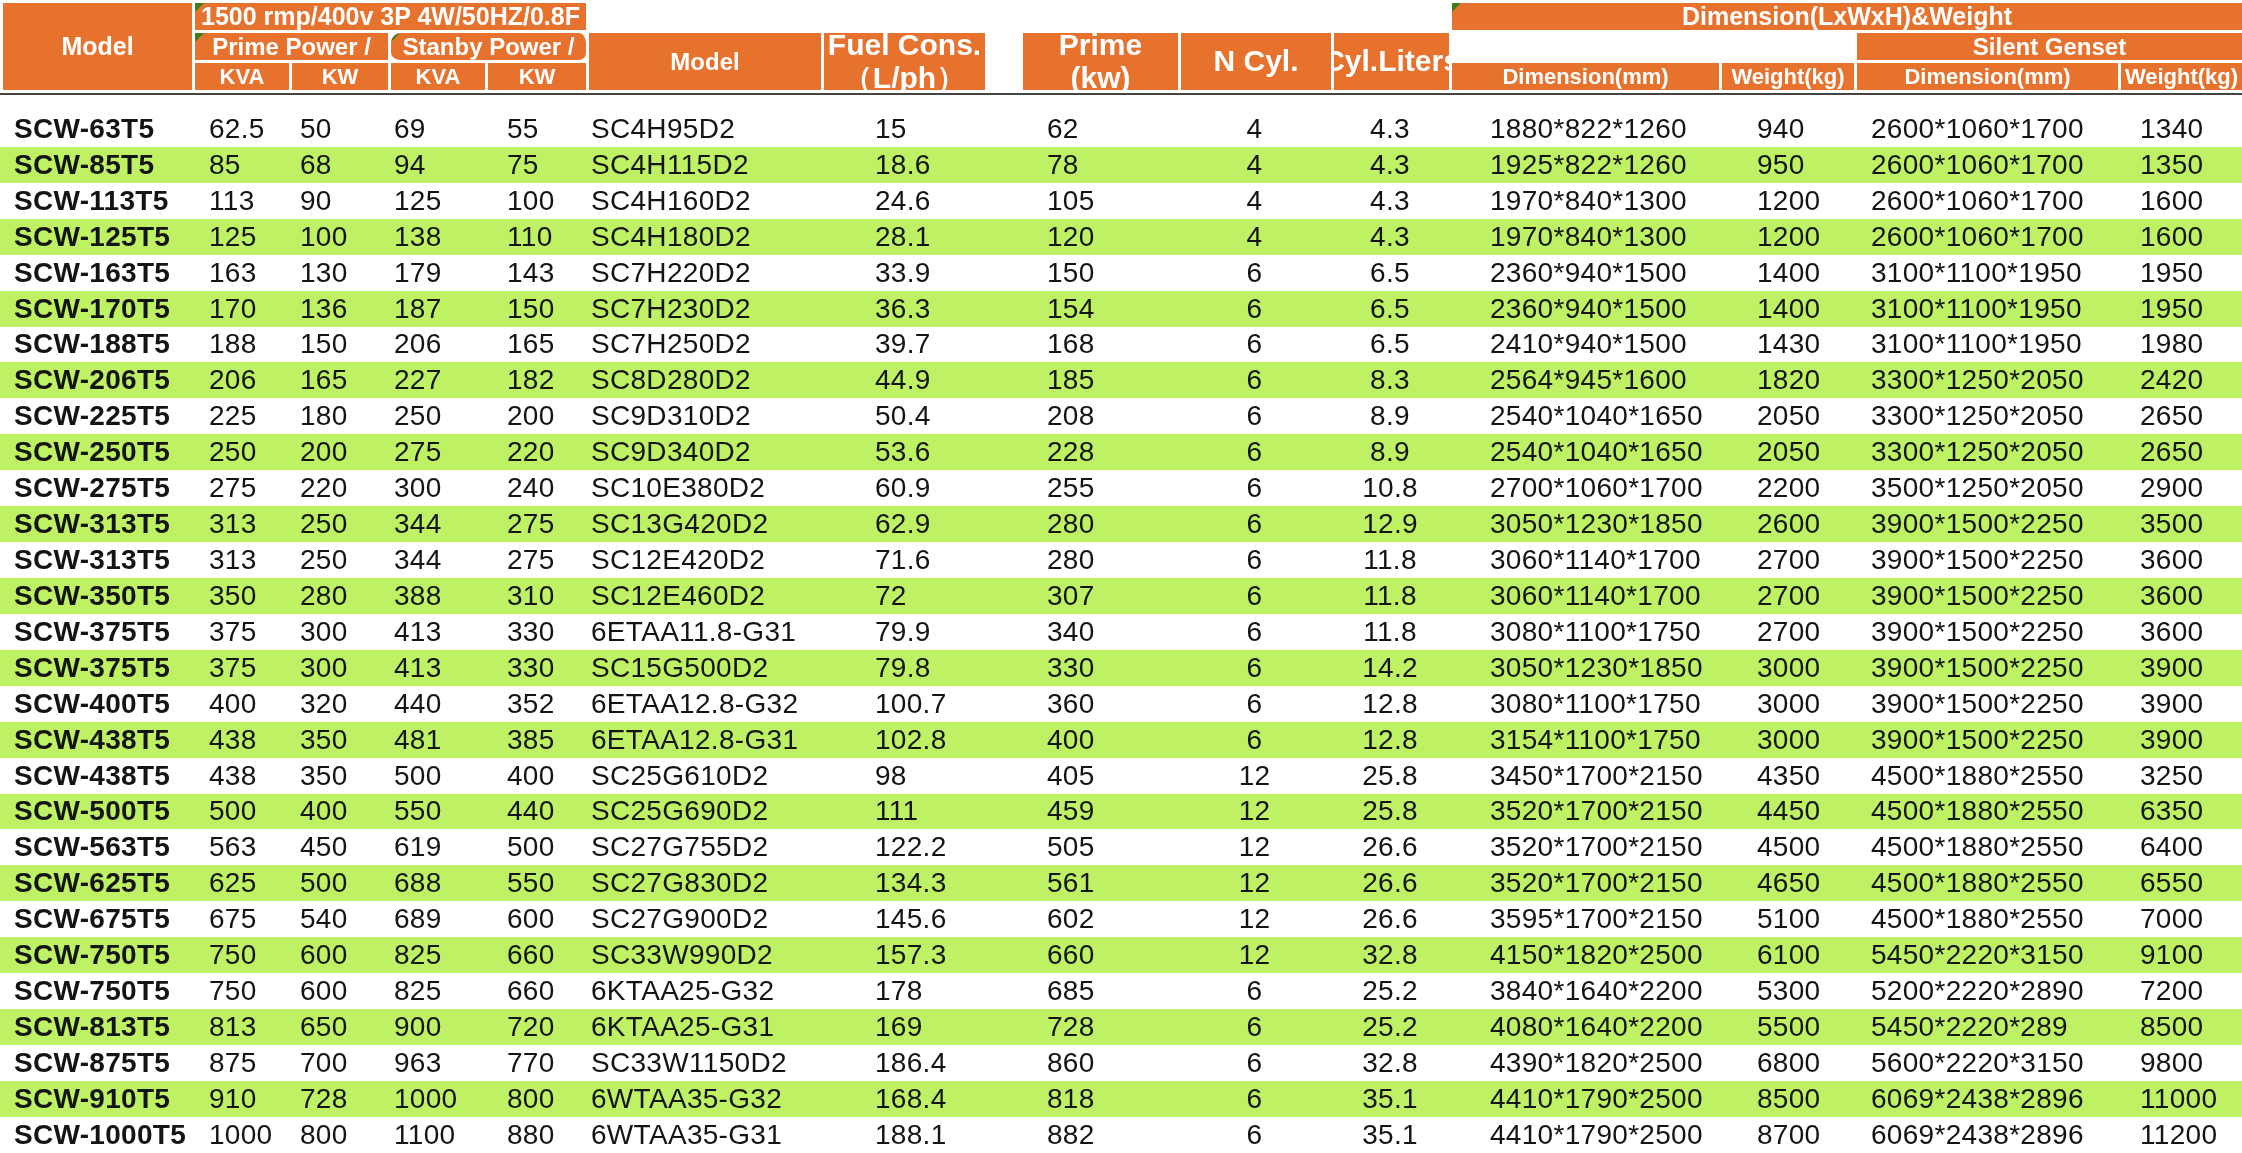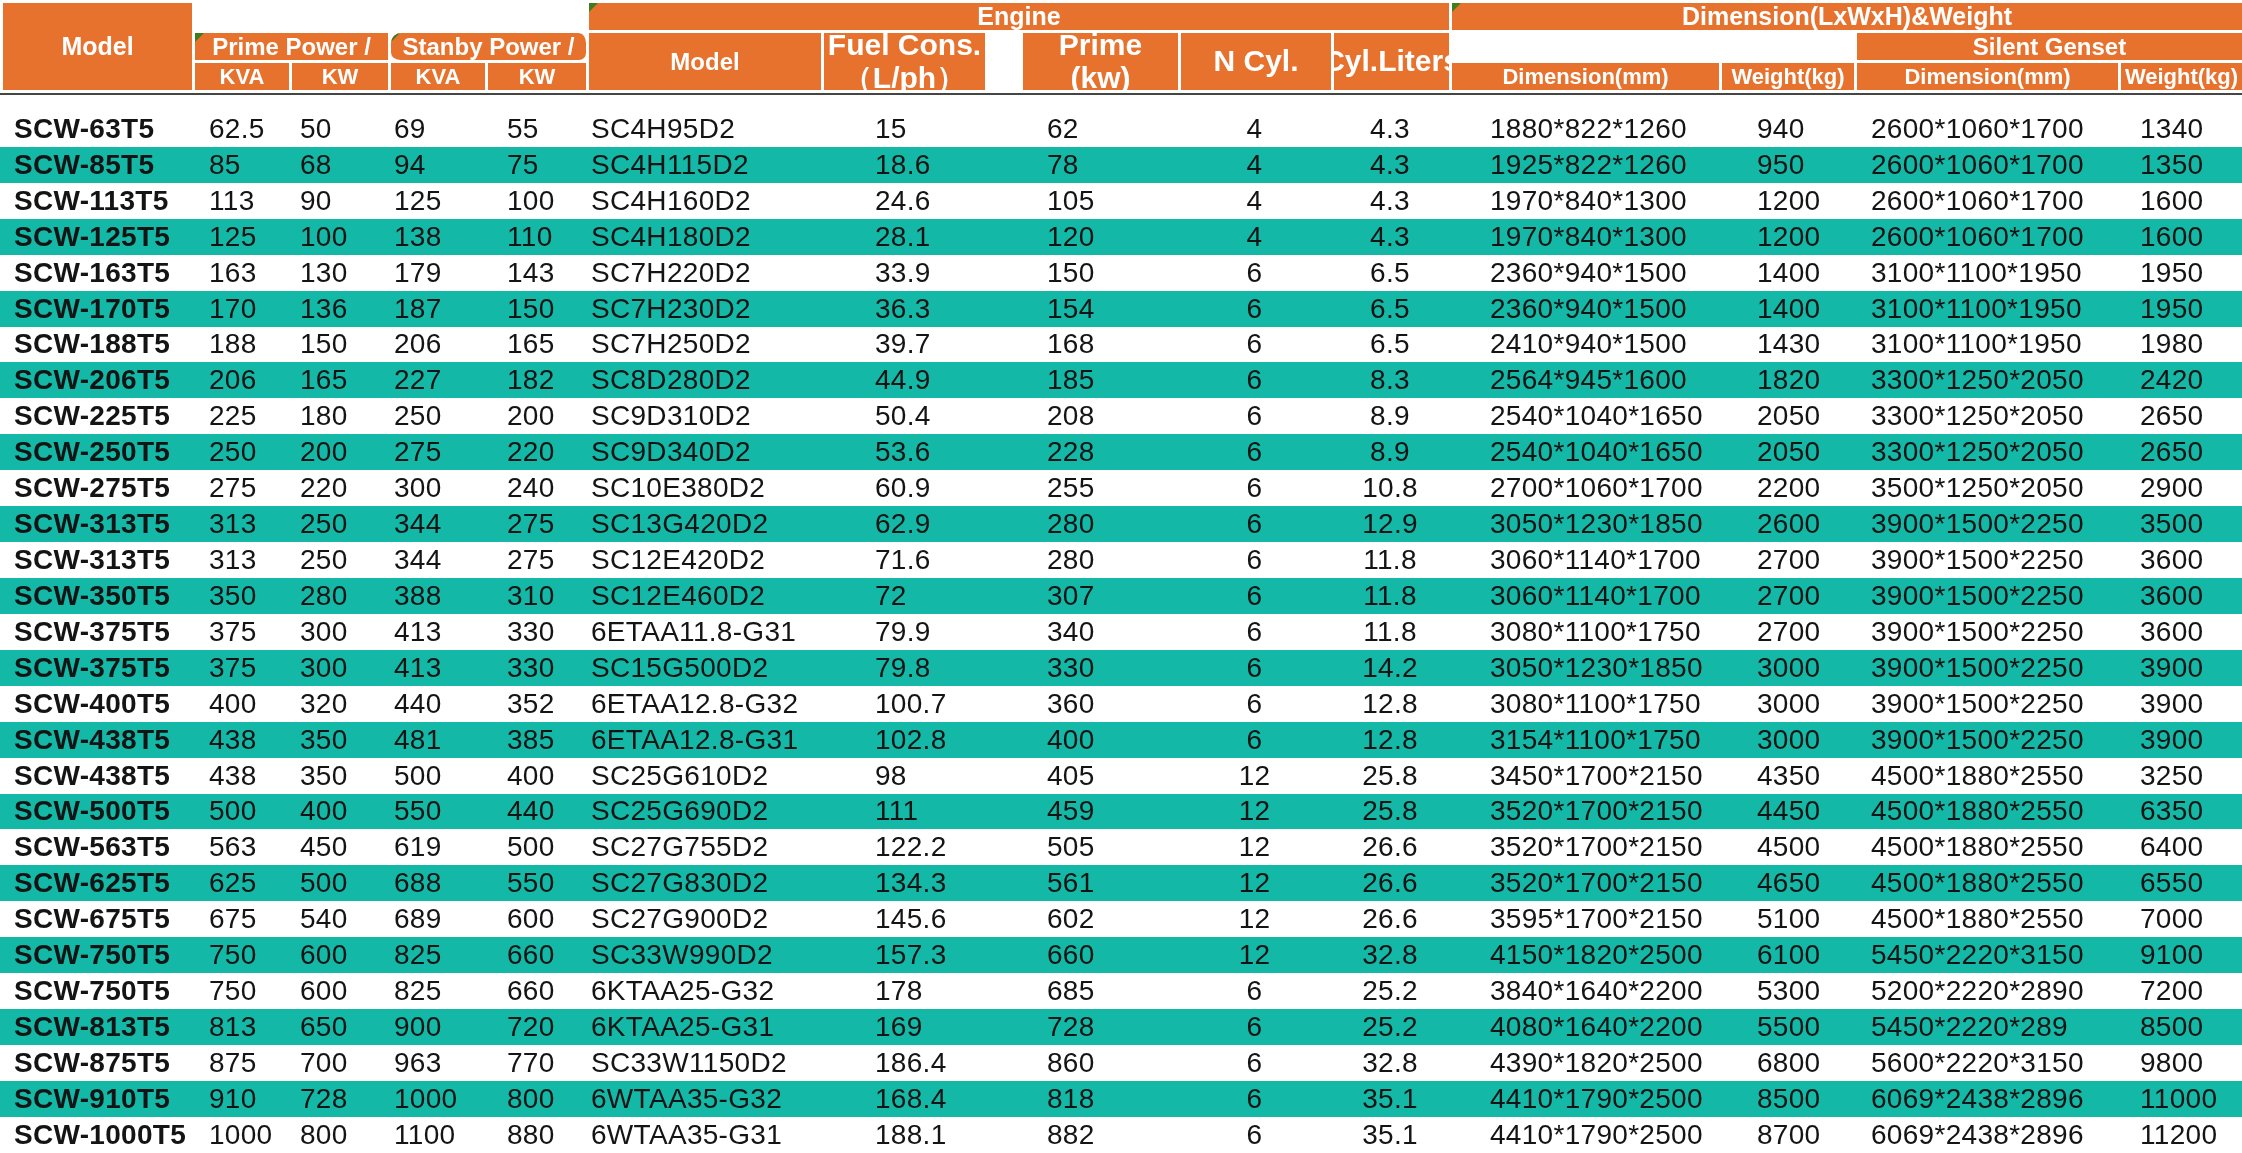--- a/index.html
+++ b/index.html
@@ -57,21 +57,21 @@
     position:absolute;top:0;left:0;width:0;height:0;
     border-top:9px solid #3E7D1E;border-right:9px solid transparent;
   }
 
   .header-divider{height:2px;background:#454545;width:2242px;}
   .spacer{height:16px;background:#fff;}
 
   
   .tbody{background:#fff;}
   .trow{display:flex;height:35.93px;background:#fff;}
-  .trow.alt{background:#14b8a6;}
+  .trow.alt{background:#bef264;}
   .td{
     box-sizing:border-box;white-space:nowrap;overflow:hidden;
     font-size:28px;color:#141414;
     display:flex;align-items:center;letter-spacing:0.3px;
   }
   .c0 {width:192px;padding-left:14px;font-weight:bold;}
   .c1 {width:97px; padding-left:17px;}
   .c2 {width:99px; padding-left:11px;}
   .c3 {width:97px; padding-left:6px;}
   .c4 {width:101px;padding-left:22px;}
@@ -88,25 +88,25 @@
 </head>
 <body>
 
 <div class="sheet">
 
   <div class="thead">
     <div class="h hc-model">
       <span>Model</span>
     </div>
 
-
-    <div class="h big hc-engine">
+    <div class="h big hc-power">
       <span class="marker"></span>
-      <span>Engine</span>
-    </div>
+      <span>1500 rmp/400v 3P 4W/50HZ/0.8F</span>
+    </div>
+
 
     <div class="h big hc-dim">
       <span class="marker"></span>
       <span>Dimension(LxWxH)&amp;Weight</span>
     </div>
 
     <div class="h mid hc-prime">
       <span class="marker"></span>
       <span>Prime Power /</span>
     </div>

